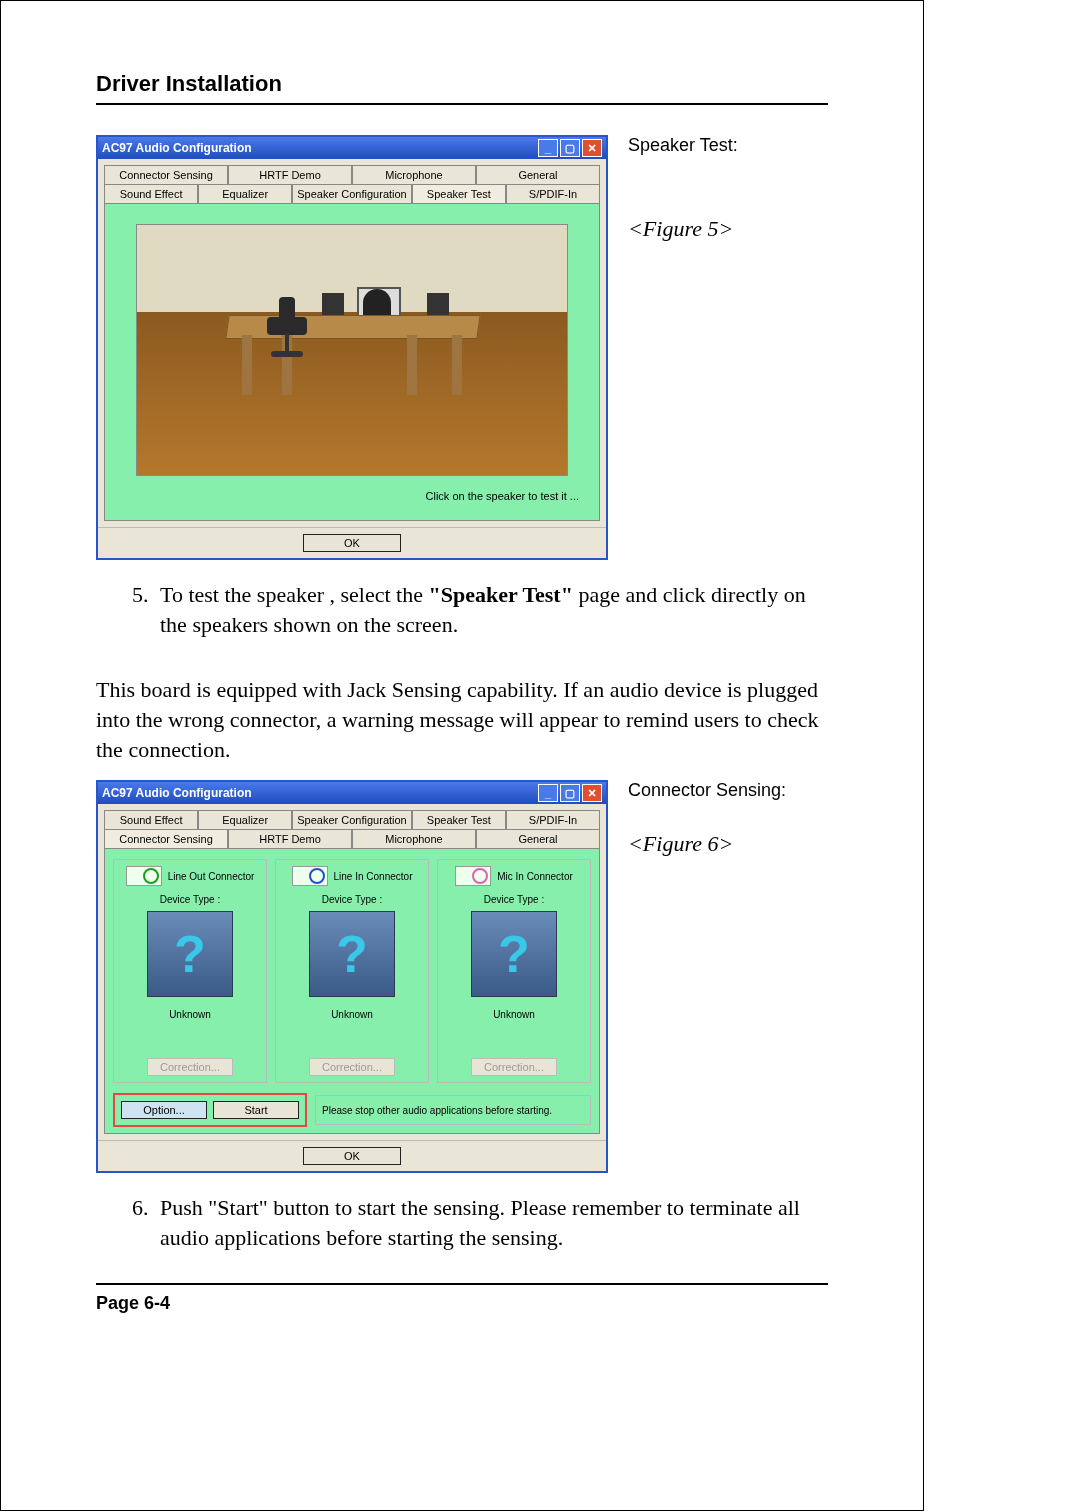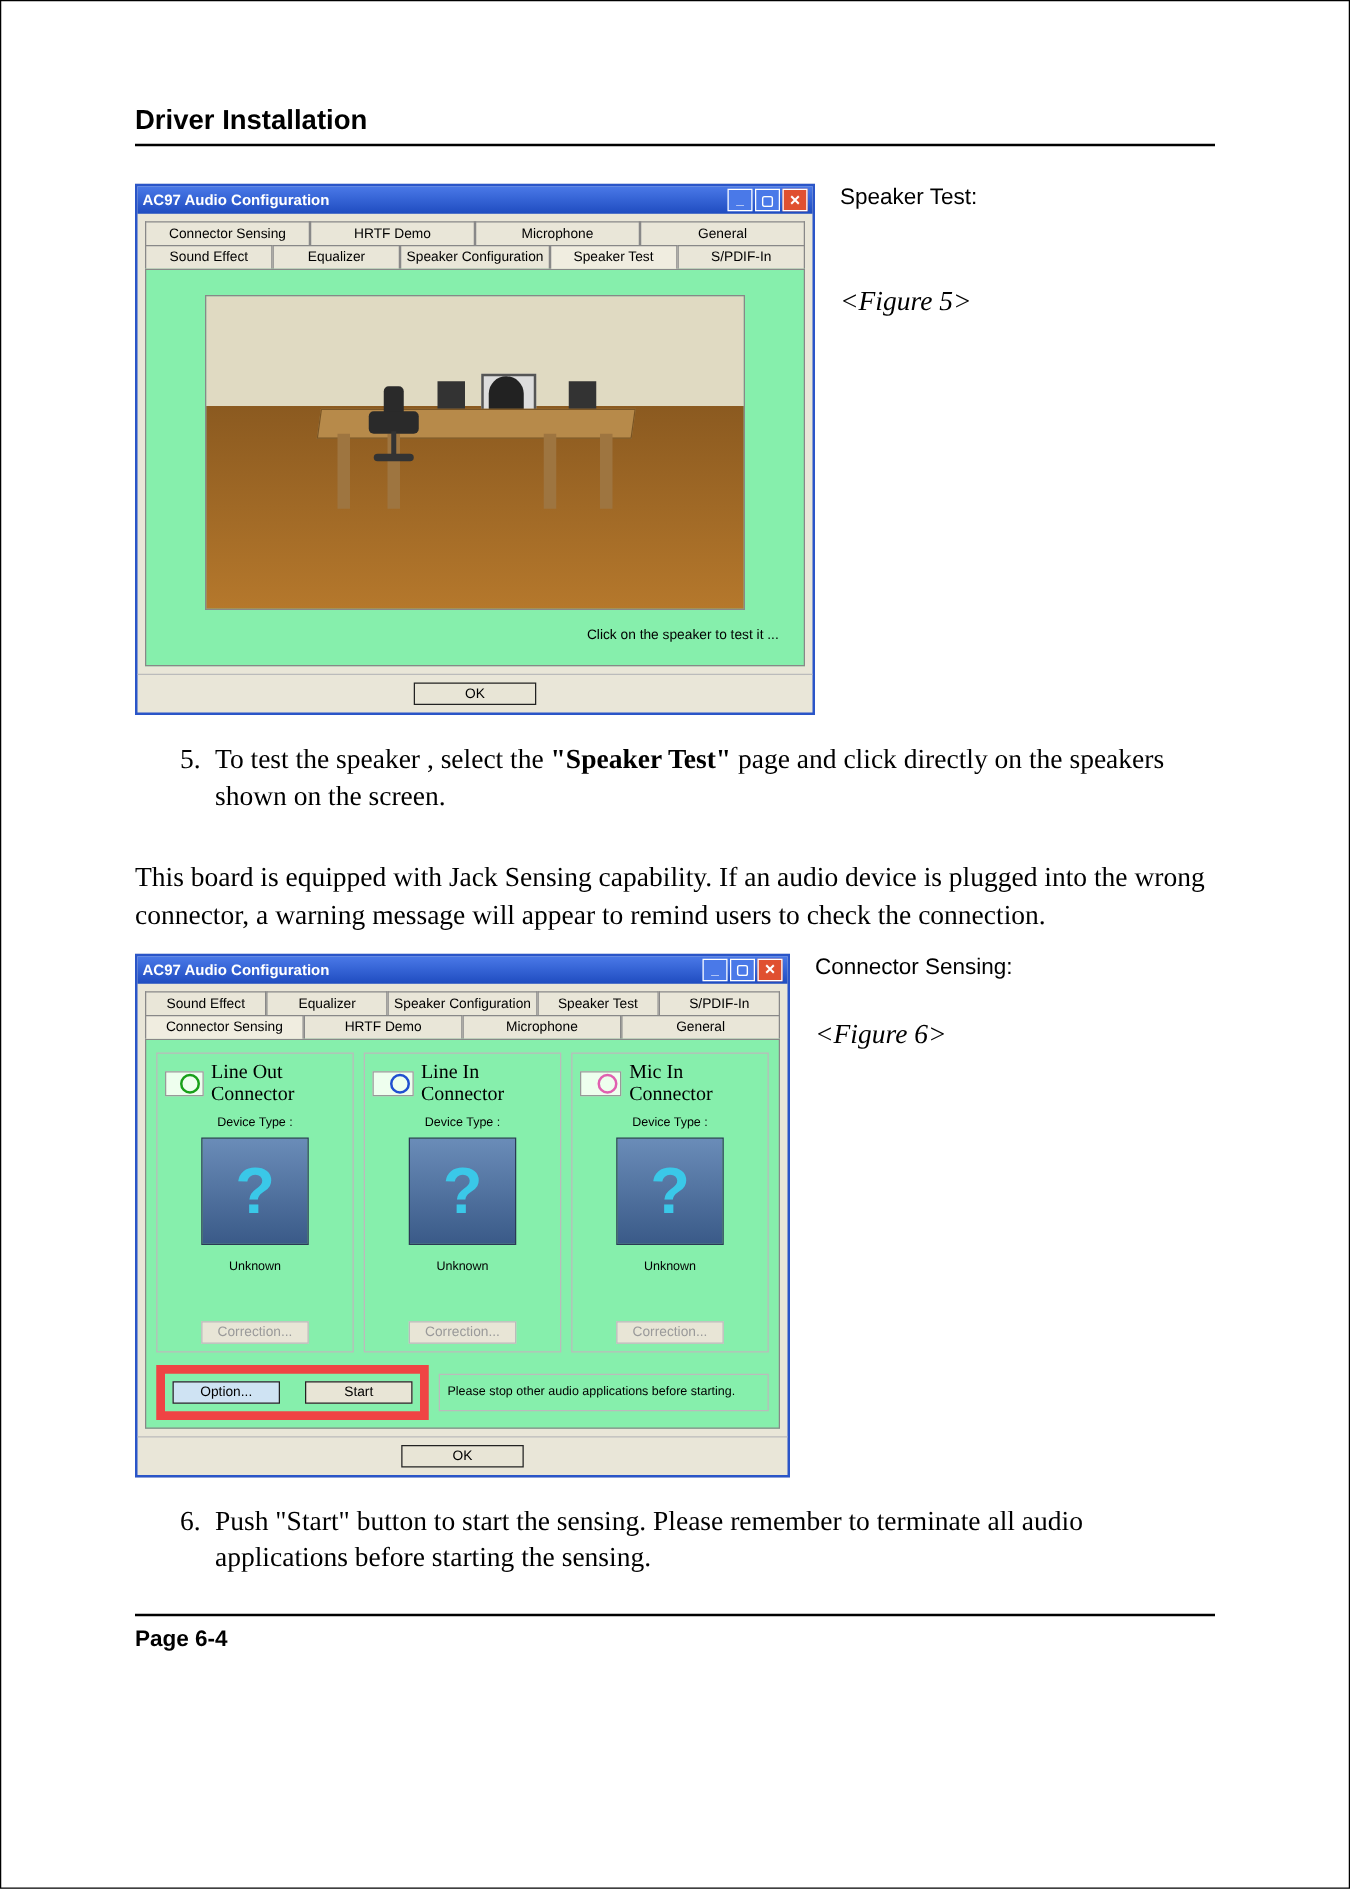--- a/index.html
+++ b/index.html
@@ -2,24 +2,24 @@
 <html><head>
 <meta charset="utf-8">
 <style>
   body {
     margin: 0;
     padding: 0;
     font-family: Arial, sans-serif;
     background: #fff;
   }
   .page {
-    width: 1080px;
+    width: 924px;
     height: 1511px;
     box-sizing: border-box;
-    padding: 32px;
+    padding: 20px;
     border: 1px solid #000;
     position: relative;
   }
   .content {
     padding: 50px 75px 40px 75px;
   }
   .page-title {
     font-size: 22px;
     font-weight: bold;
     border-bottom: 2px solid #000;
@@ -139,30 +139,30 @@
     background: #e8e5d6;
     text-align:center;
     font-size:11px;
   }
   .xpbtn.small{min-width:64px;}
   .xpbtn.opt{background:#cfe3f3;}
   .xpbtn.dis{color:#9a9a9a;border-color:#bbb;margin-top:32px;}
   .cs-body { padding: 10px 8px 4px 8px; display:flex; gap:8px; }
   .cs-col { flex:1; border:1px solid #bbb; display:flex; flex-direction:column; align-items:center; padding:6px;}
   .cs-head { display:flex; align-items:center; gap:6px; margin-bottom:6px; width:100%; justify-content:center;}
-  .cs-head .lbl{font-size:16px;font-family:Liberation Serif, serif;}
+  .cs-head .lbl{font-size:10px;}
   .jack { width:32px; height:18px; border:1px solid #999; background:#efe; display:flex; align-items:center; justify-content:flex-end; padding-right:2px;}
   .jack .ring{width:12px;height:12px;border:2px solid;border-radius:50%;}
   .ring.green{border-color:#19a019;} .ring.blue{border-color:#2050d0;} .ring.pink{border-color:#e060b0;}
   .devtype{font-size:10px;margin-top:2px;}
   .qbox{width:84px;height:84px;background:linear-gradient(#6a8cb8,#3a5a88);display:flex;align-items:center;justify-content:center;margin:6px 0;border:1px solid #2a3a55;}
   .qmark{font-size:52px;color:#3ac8e8;font-weight:bold;font-family:Arial;}
   .unk{font-size:10px;margin:6px 0;}
   .cs-footer{display:flex;align-items:center;gap:8px;padding:6px 8px;}
-  .optgroup{border:7px solid #ef4444;padding:6px;display:flex;gap:20px;}
+  .optgroup{border:2px solid #ef4444;padding:6px;display:flex;gap:6px;}
   .csmsg{flex:1;border:1px solid #bbb;padding:4px 6px;font-size:10px;height:20px;display:flex;align-items:center;}
 
   .body-text {
     font-family: "Times New Roman", serif;
     font-size: 22px;
     line-height: 1.35;
   }
   ol.body-text { margin: 20px 0 36px 0; padding-left: 58px;}
   ol.body-text li { padding-left: 6px; }
   p.body-text { margin: 20px 0 16px 0; }

